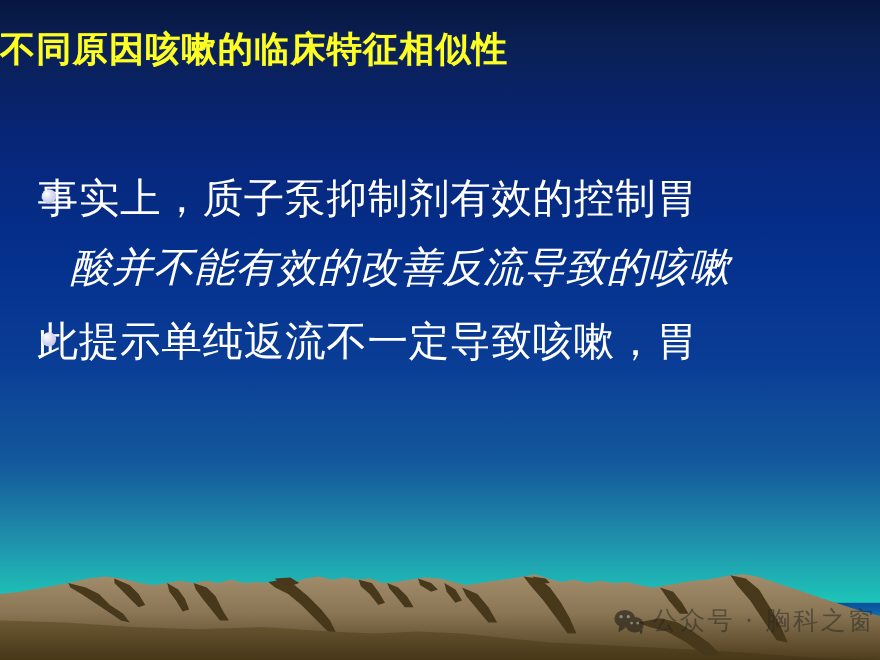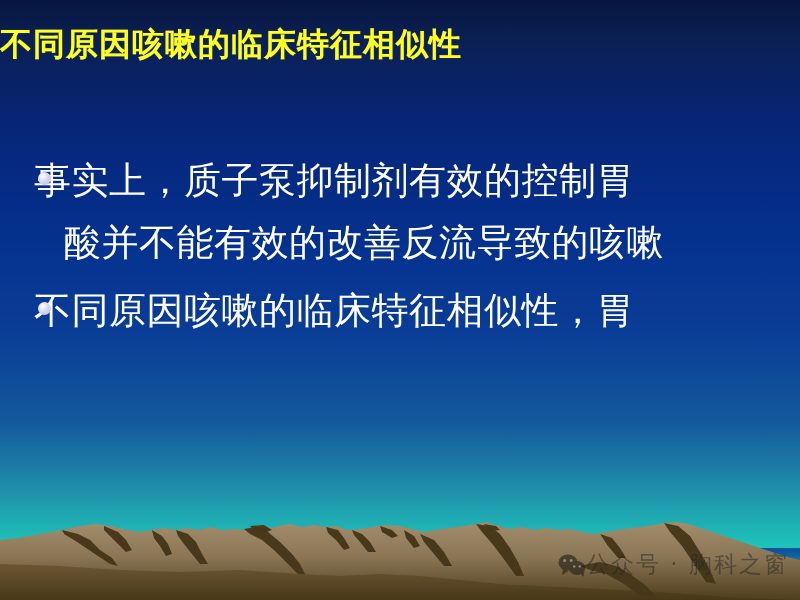--- a/index.html
+++ b/index.html
@@ -108,29 +108,31 @@
     display: block;
     color: #ffffff;
     font-size: 37px;
     line-height: 62px;
     letter-spacing: 0.5px;
     text-indent: 0;
   }
   .bullet-text .cont {
     display: block;
     padding-left: 30px;
+    font-style: italic;
   }
 
   
   .watermark {
     position: absolute;
     left: 558px;
     top: 549px;
     display: flex;
     align-items: center;
+    gap: 7px;
     opacity: .62;
   }
   .wechat-icon {
     width: 28px;
     height: 24px;
     position: relative;
     flex: 0 0 auto;
   }
   .wm-text {
     color: #232524;
@@ -232,21 +234,21 @@
       <span class="bullet-dot"></span>
       <span class="bullet-text">
         <span>事实上，质子泵抑制剂有效的控制胃</span>
         <span class="cont">酸并不能有效的改善反流导致的咳嗽</span>
       </span>
     </div>
 
     <div class="bullet-row">
       <span class="bullet-dot"></span>
       <span class="bullet-text">
-        <span>不同原因咳嗽的临床特征相似性，胃</span>
+        <span>此提示单纯返流不一定导致咳嗽，胃</span>
       </span>
     </div>
 
   </div>
 
   <div class="watermark">
     <svg class="wechat-icon" viewBox="0 0 28 24">
       <ellipse cx="10" cy="9.5" rx="9.5" ry="8" fill="#241f18"></ellipse>
       <path d="M5,16 L4,22 L10.5,18 Z" fill="#241f18"></path>
       <circle cx="6.6" cy="7.6" r="1.5" fill="#8fa08a"></circle>

